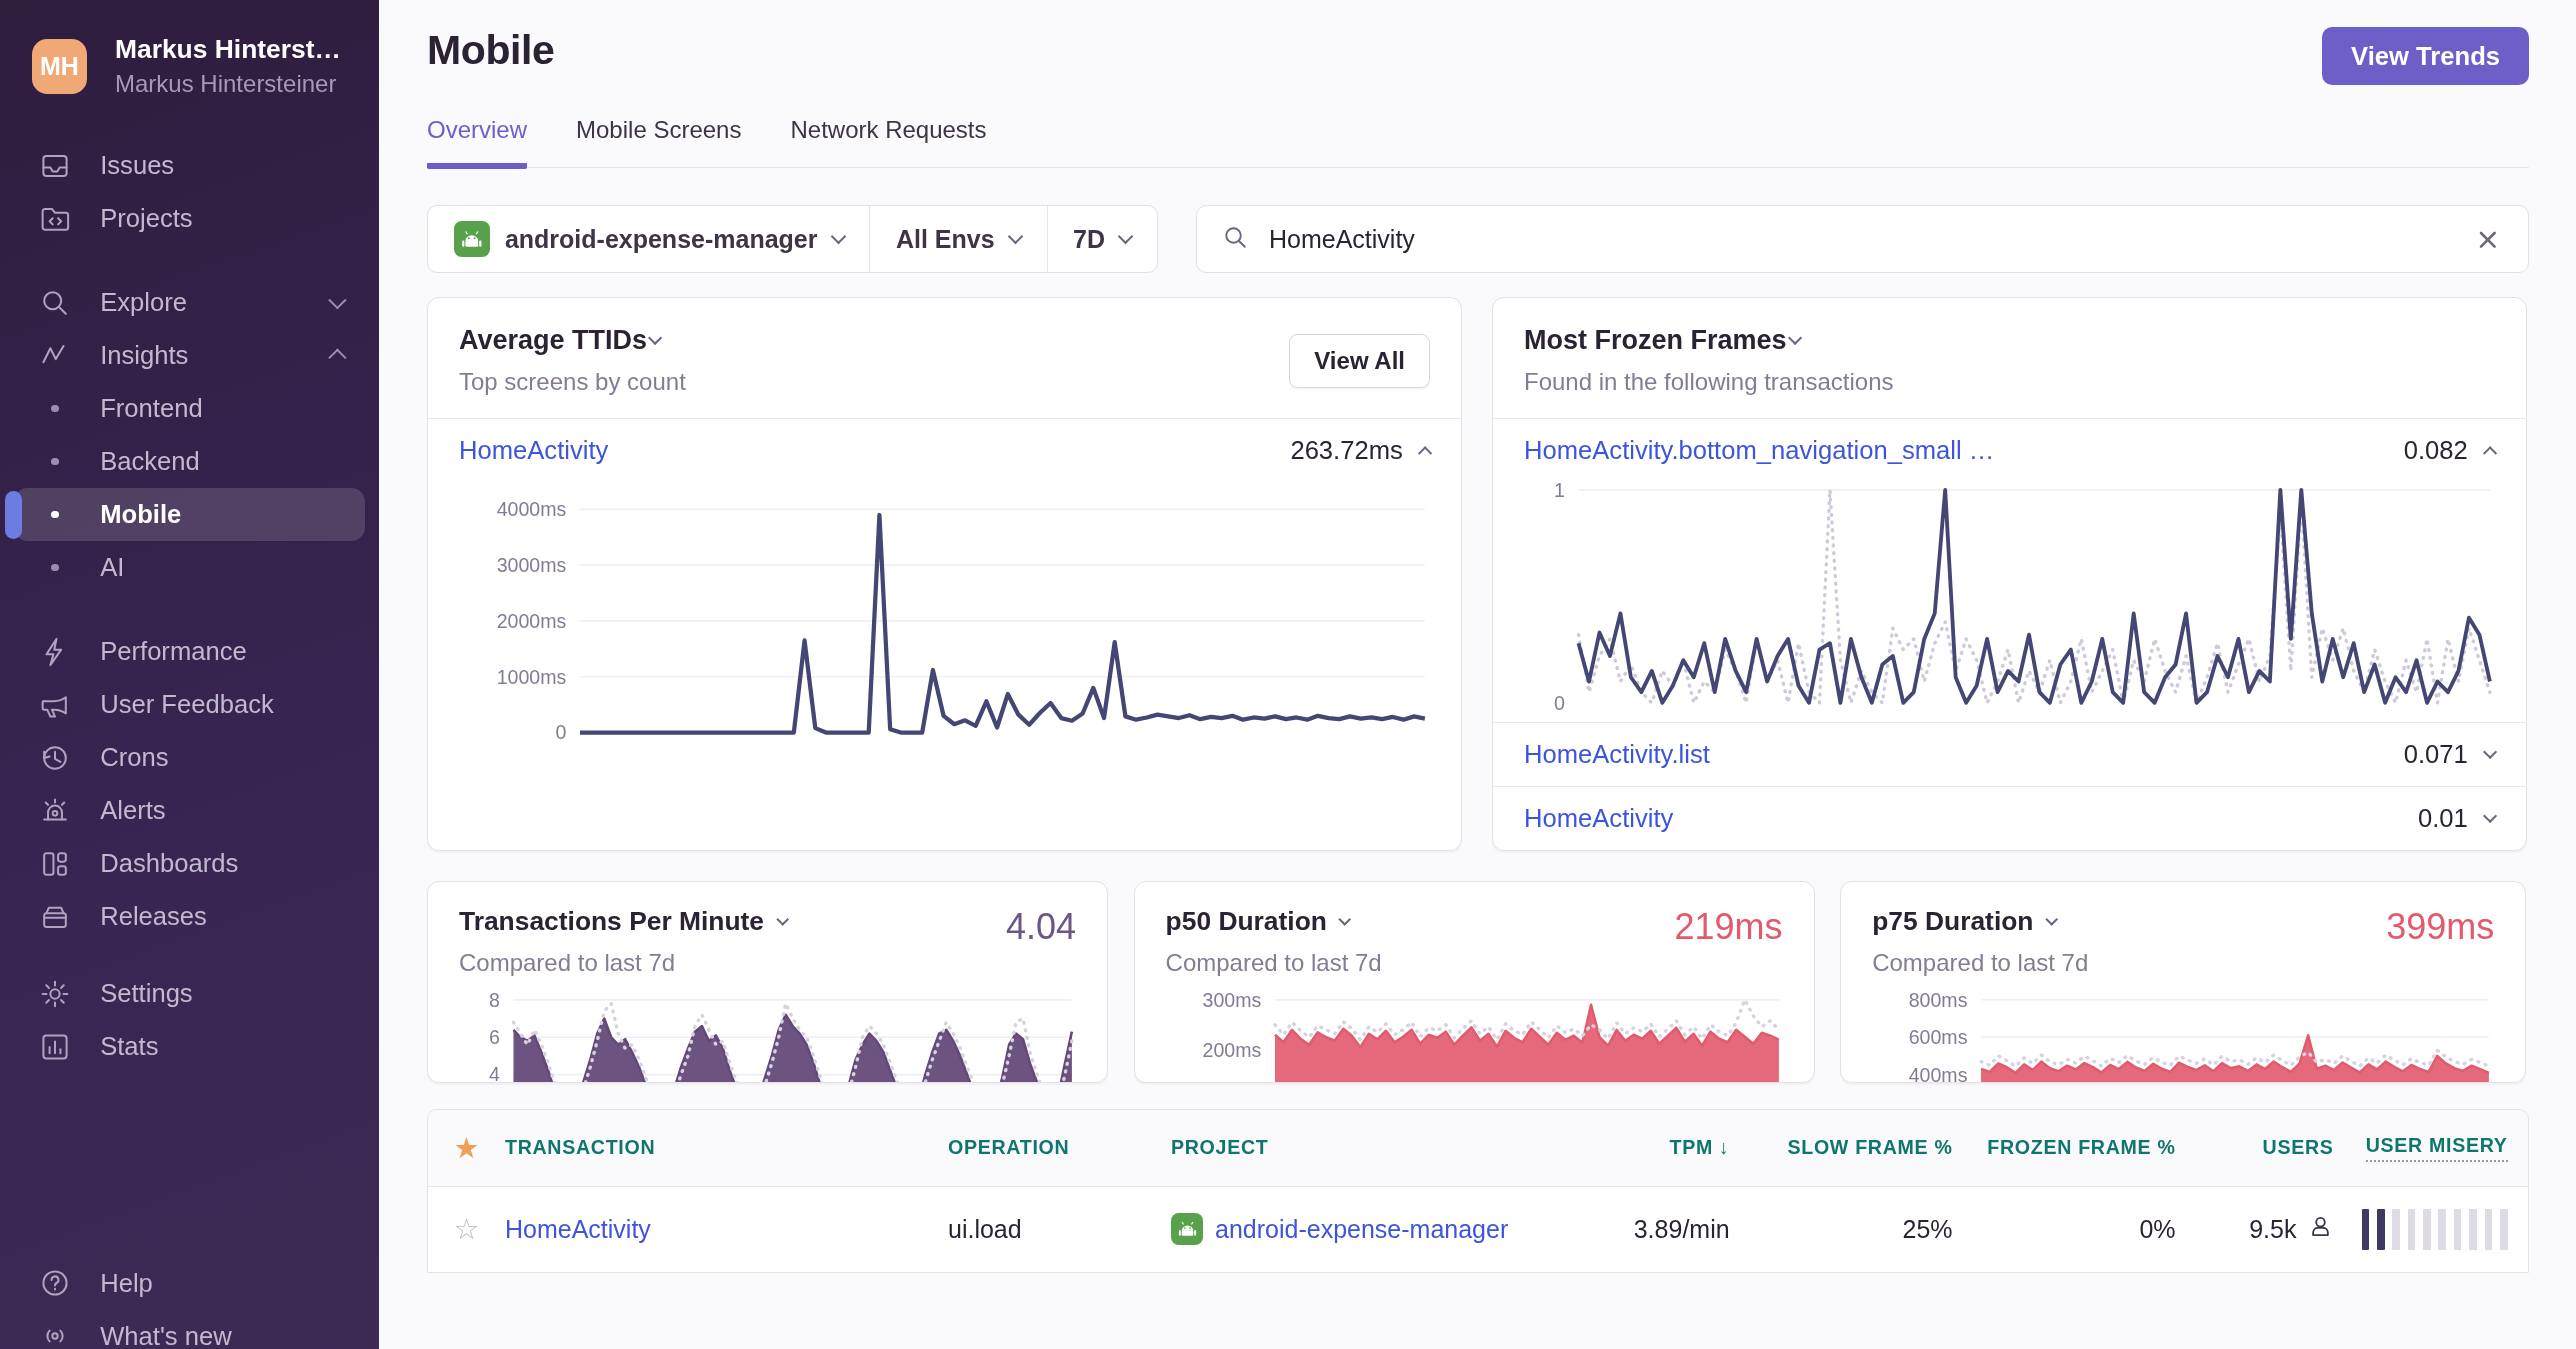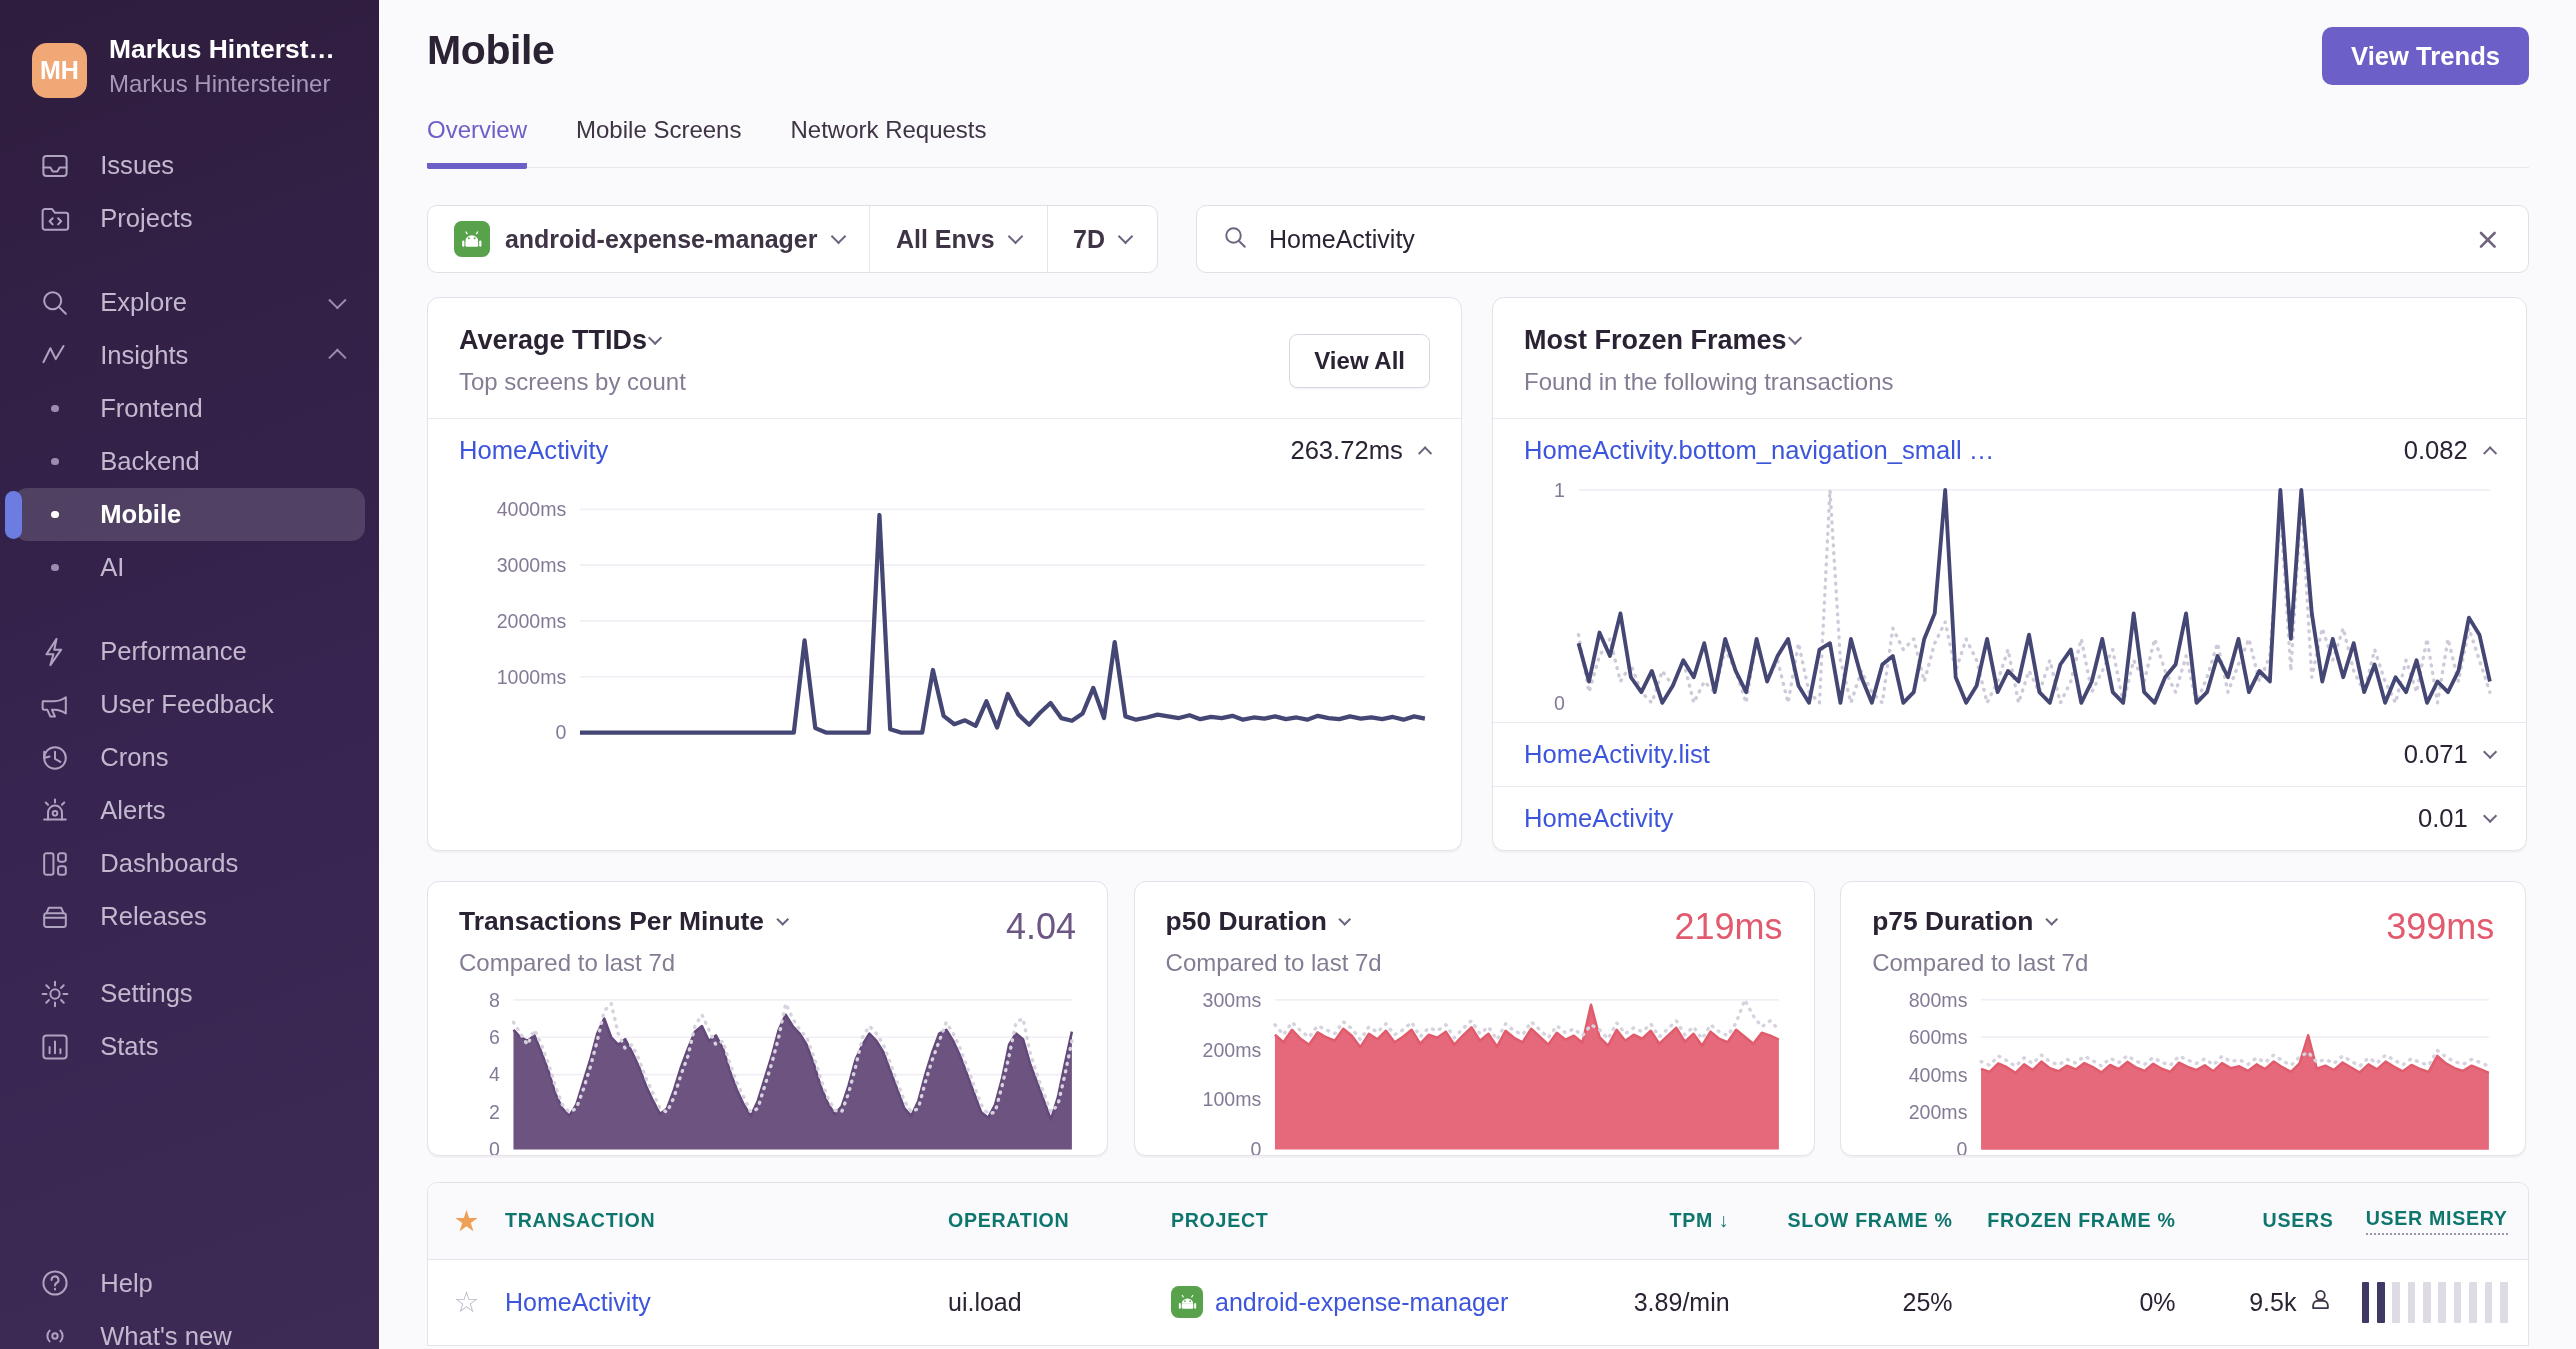--- a/index.html
+++ b/index.html
@@ -3,21 +3,21 @@
 <meta charset="utf-8">
 <style>
   * { margin:0; padding:0; box-sizing:border-box; }
   html,body { width:2576px; height:1349px; overflow:hidden; }
   body { font-family:"Liberation Sans", sans-serif; background:#FAF9FB; color:#2B2233; display:flex; }
 
   
   .sidebar { position:relative; width:379px; height:1349px; flex:none;
     background:linear-gradient(160deg,#2F1D3E 0%,#372450 55%,#3D2A55 100%);
     display:flex; flex-direction:column; padding-top:34px; overflow:hidden; }
-  .user { display:flex; align-items:flex-end; gap:22px; padding:0 32px; }
+  .user { display:flex; align-items:center; gap:28px; padding:0 32px; }
   .avatar { width:55px; height:55px; border-radius:15.3px; background:#F1A877; color:#fff;
     font-size:25px; font-weight:bold; display:flex; align-items:center; justify-content:center; flex:none; }
   .user-name { color:#FFFFFF; font-size:26.4px; font-weight:bold; white-space:nowrap; }
   .user-org { color:#A699B8; font-size:24px; margin-top:5.1px; white-space:nowrap; }
   nav { margin-top:41px; display:flex; flex-direction:column; flex:1;text-align:center; }
   .nav-item { position:relative; height:53px; margin:0 13.6px; padding:0 22px; border-radius:13.6px;
     display:flex; align-items:center; gap:25.6px; color:#C3B9CF; font-size:25.6px; cursor:pointer; }
   .nav-item .nicon { width:39px; display:flex; justify-content:center; flex:none; }
   .nav-item svg { stroke:#AFA3BF; fill:none; stroke-width:2.6; stroke-linecap:round; stroke-linejoin:round; }
   .nav-item.selected { background:rgba(255,255,255,0.14); color:#FFFFFF; font-weight:bold; }
@@ -69,21 +69,21 @@
   .divider { border-top:1.7px solid #EBE7EF; }
   .tx-row { display:flex; align-items:center; justify-content:space-between; padding:17px 31px; }
   .tx-row.bordered { border-top:1.7px solid #EBE7EF; min-height:61px; }
   .link { color:#3D55DB; font-size:25.6px; text-decoration:none; cursor:pointer; }
   .tx-val { display:flex; align-items:center; gap:17px; font-size:25.6px; color:#2B2233; }
   .tx-val .chev { width:10.2px; height:10.2px; border-right:2.6px solid #6F6480; border-bottom:2.6px solid #6F6480; }
   .chart-wrap { padding:5.1px 31px 0; }
 
   
   .cards-row2 { display:grid; grid-template-columns:681px 681px 686px; gap:25.6px; margin-top:30px; }
-  .card-sm { height:275px; padding:24px 31px 19px; }
+  .card-sm { height:202px; padding:24px 31px 19px; }
   .metric-head { display:flex; justify-content:space-between; align-items:flex-start; }
   .metric-value { font-size:36px; font-weight:400; }
   .metric-title { font-size:26.4px; font-weight:bold; color:#2B2233; display:flex; align-items:center; gap:13.6px; }
   .metric-title .chev { width:9.4px; height:9.4px; border-right:2.6px solid #6F6480; border-bottom:2.6px solid #6F6480; transform:rotate(45deg); margin-top:-4.3px; }
 
   
   .table { margin-top:25.6px; background:#fff; border:1.7px solid #E5E0E9; border-radius:10.2px 10.2px 0 0; overflow:hidden; }
   .t-grid { display:grid; grid-template-columns:77px 443px 223px 400px 179px 223px 223px 158px 174px; align-items:center; }
   .t-head { background:#FAF9FC; height:77px; border-bottom:1.7px solid #E6E1EA; }
   .th { font-size:19.6px; font-weight:bold; color:#0f766e; letter-spacing:0.7px; }

